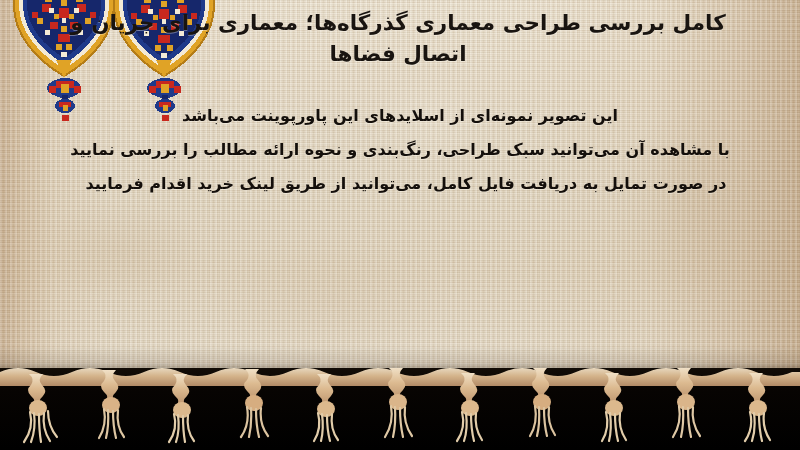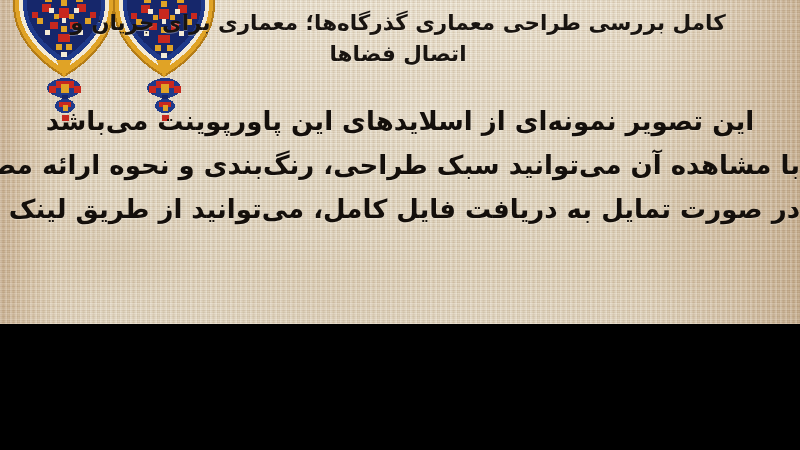--- a/index.html
+++ b/index.html
@@ -4,21 +4,21 @@
 <title>Persian Architecture PowerPoint Sample Slide</title>
 <style>
   html, body {
     margin: 0;
     padding: 0;
     background: #000;
   }
   #slide {
     position: relative;
     width: 800px;
-    height: 324px;
+    height: 450px;
     overflow: hidden;
     font-family: "DejaVu Sans", "Liberation Sans", sans-serif;
     background: #0a0704;
     margin-left: 44px;
   }
 
   
   .carpet-field {
     position: absolute;
     left: 0;
@@ -168,21 +168,21 @@
   .body-block {
     position: absolute;
     top: 108px;
     left: 0;
     width: 800px;
     text-align: center;
     pointer-events: auto;
   }
   .body-line {
     color: #140f0b;
-    font-size: 26px;
+    font-size: 16px;
     line-height: 1.0;
     font-weight: 600;
     margin: 0 0 18px 0;
     text-shadow: 0 1px 0 rgba(255,252,243,0.30);
     white-space: nowrap;
   }
   .body-line:last-child { margin-bottom: 0; padding-left: 12px; }
 </style>
 </head>
 <body>

